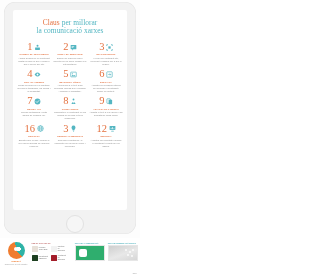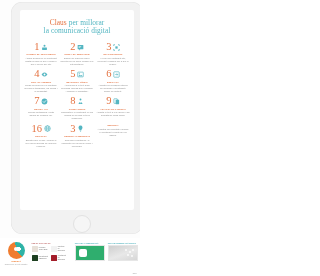--- a/index.html
+++ b/index.html
@@ -6,21 +6,21 @@
   body{
     width:140px;height:276px;overflow:hidden;
     background:#ffffff;
     font-family:"Liberation Sans", sans-serif;
     -webkit-font-smoothing:antialiased;
   }
   #root{position:relative;width:140px;height:276px;background:#fdfdfd;}
 
   
   .tablet{
-    position:absolute;left:11px;top:2px;width:132px;height:232px;
+    position:absolute;left:4px;top:2px;width:132px;height:232px;
     background:#f2f2f2;
     border-radius:11px 11px 11px 11px;
     box-shadow:inset 0 0 0 0.5px #e4e4e4;
   }
   .screen{
     position:absolute;left:9px;top:8px;width:114px;height:200px;
     background:#ffffff;border-radius:2px;overflow:hidden;
   }
   .home-btn{
     position:absolute;left:62px;top:213px;width:16px;height:16px;
@@ -152,21 +152,21 @@
 </head>
 <body>
 
 <div id="root">
 
   <div class="tablet">
     <div class="screen">
 
       <div class="title-wrap">
         <div class="title-line"><span class="t-orange">Claus</span><span class="t-teal"> per millorar</span></div>
-        <div class="title-line t-teal">la comunicació digital</div>
+        <div class="title-line t-teal">la comunicació xarxes</div>
       </div>
 
       <div class="grid" id="tips-grid">
           <div class="cell">
             <div class="cell-head">
               <span class="num">1</span>
               <span class="ico">
                 <svg viewBox="0 0 16 16">
                   <circle cx="8" cy="4" r="2.3" fill="#54b6c2"></circle>
                   <rect x="2.5" y="8" width="11" height="5.5" rx="0.8" fill="#54b6c2"></rect>
@@ -311,20 +311,32 @@
                   <path d="M8 1.4a4.6 4.6 0 0 0-2.6 8.4v1.6h5.2V9.8A4.6 4.6 0 0 0 8 1.4z" fill="#54b6c2"></path>
                   <rect x="6" y="12" width="4" height="1.3" rx="0.6" fill="#54b6c2"></rect>
                   <rect x="6.6" y="14" width="2.8" height="1.2" rx="0.6" fill="#54b6c2"></rect>
                 </svg>
               </span>
             </div>
             <div class="cell-title">Genera comunitat</div>
             <div class="cell-body">Convida a participar i a compartir per generar vincle i conversa.</div>
           </div>
           <div class="cell">
+            <div class="cell-head">
+              <span class="num">12</span>
+              <span class="ico">
+                <svg viewBox="0 0 16 16">
+                  <rect x="1.4" y="2.4" width="13.2" height="8.8" rx="1" fill="#54b6c2"></rect>
+                  <rect x="4" y="6.6" width="1.6" height="3" fill="#fff"></rect>
+                  <rect x="7.2" y="5" width="1.6" height="4.6" fill="#fff"></rect>
+                  <rect x="10.4" y="7.6" width="1.6" height="2" fill="#fff"></rect>
+                  <path d="M5.6 13.4h4.8l.9 1.4H4.7z" fill="#54b6c2"></path>
+                </svg>
+              </span>
+            </div>
             <div class="cell-title">Mesura</div>
             <div class="cell-body">Analitza els resultats i millora el contingut a partir de les dades.</div>
           </div>
         </div>
 
     </div>
     <div class="home-btn"></div>
   </div>
 
   <div class="footer">

